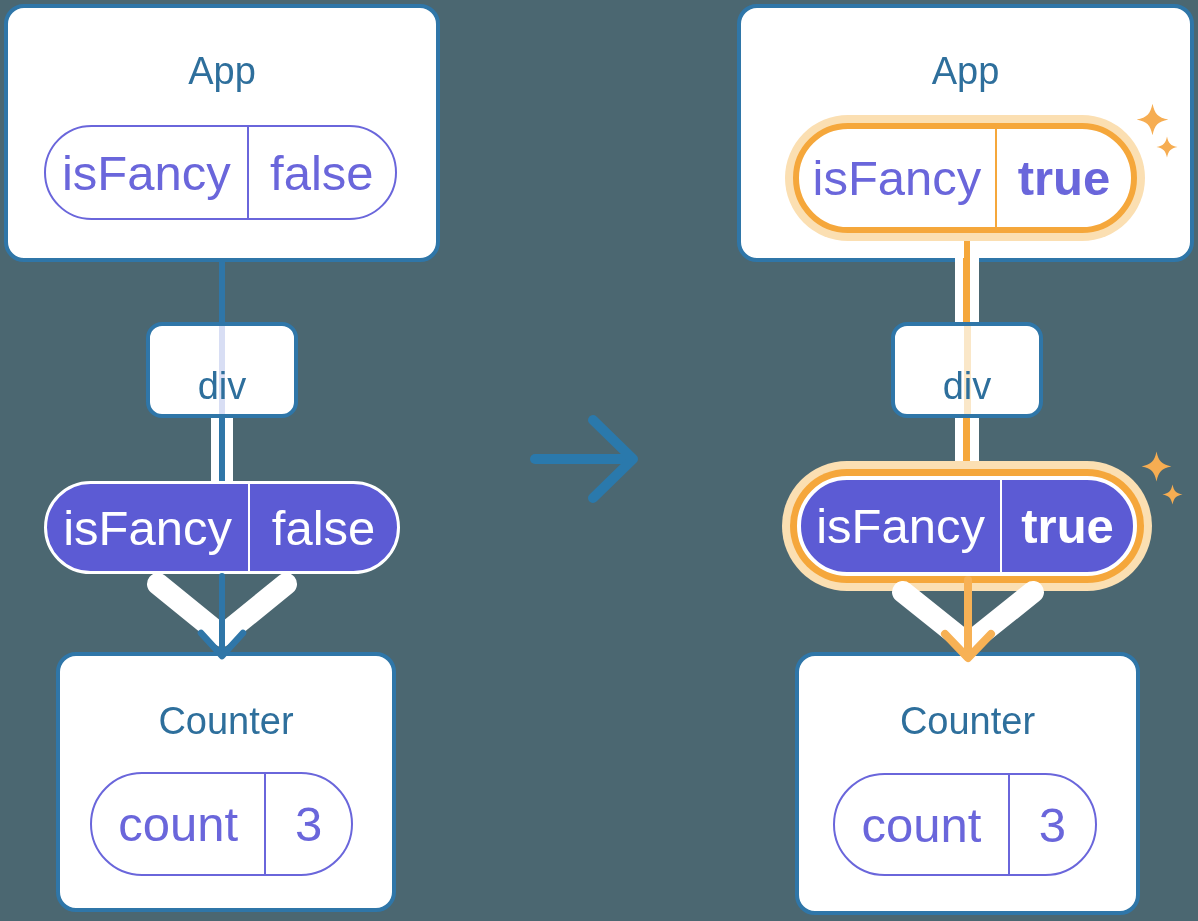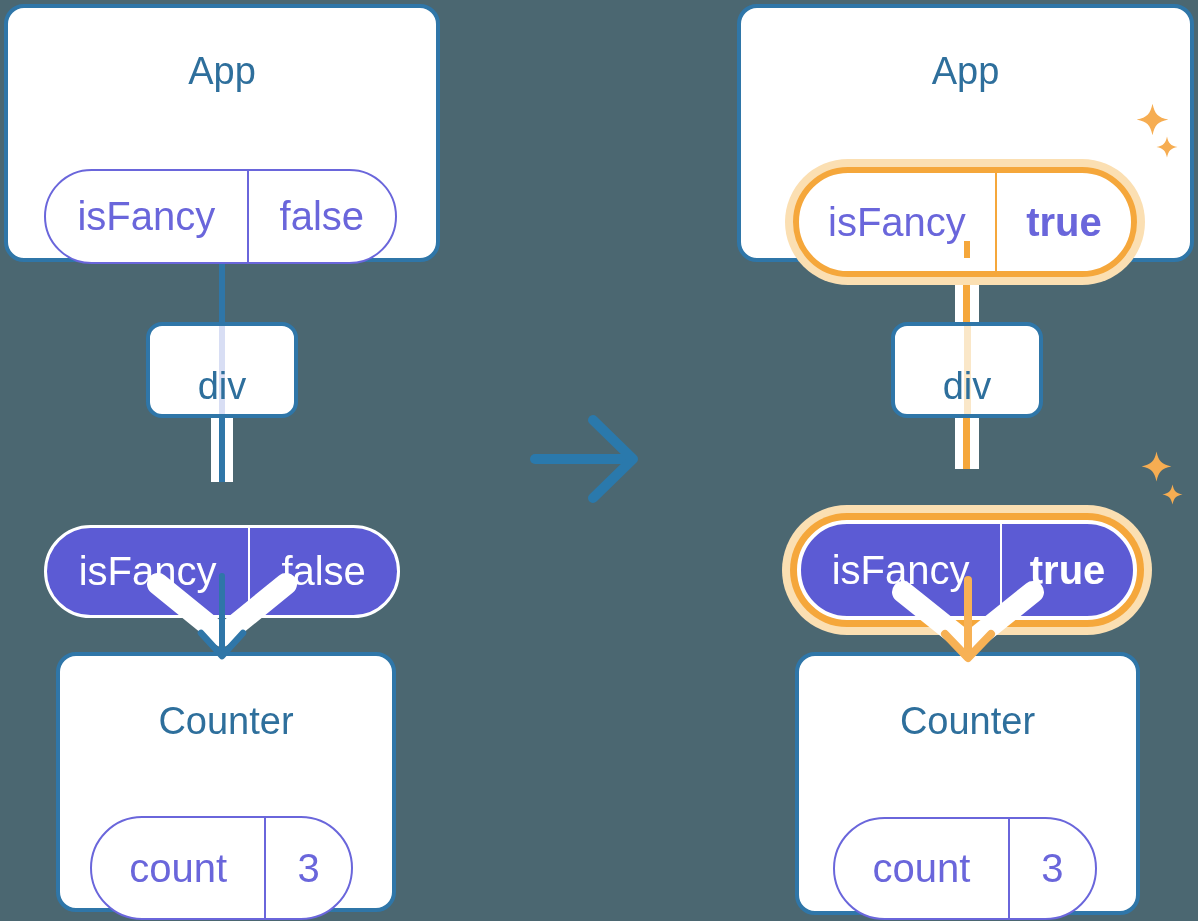--- a/index.html
+++ b/index.html
@@ -25,21 +25,21 @@
   .card{
     position:absolute;background:#fff;border:4px solid var(--teal);
     border-radius:20px;box-sizing:border-box;z-index:1;
   }
   .node-title{
     position:absolute;text-align:center;font-size:38px;line-height:42px;
     color:var(--tealtext);font-weight:500;z-index:2;
   }
   .pill{
     position:absolute;display:flex;align-items:stretch;box-sizing:border-box;
-    border-radius:70px;font-size:40px;z-index:2;overflow:hidden;margin-top:44px;
+    border-radius:70px;font-size:49px;z-index:2;overflow:hidden;
   }
   .pill .cell{display:flex;align-items:center;justify-content:center;}
   .pill .divider{width:2px;flex:0 0 2px;}
   .outline-pill{border:2.5px solid var(--purple);color:var(--purple);background:#fff;}
   .outline-pill .divider{background:var(--purple);}
   .purple-pill{background:var(--purple-fill);border:3px solid #fff;color:#fff;}
   .purple-pill .divider{background:#fff;}
   .fancy-white{background:#fff;border:6px solid var(--orange);
     box-shadow:0 0 0 8px var(--halo);color:var(--purple);}
   .fancy-white .divider{background:var(--orange);}

